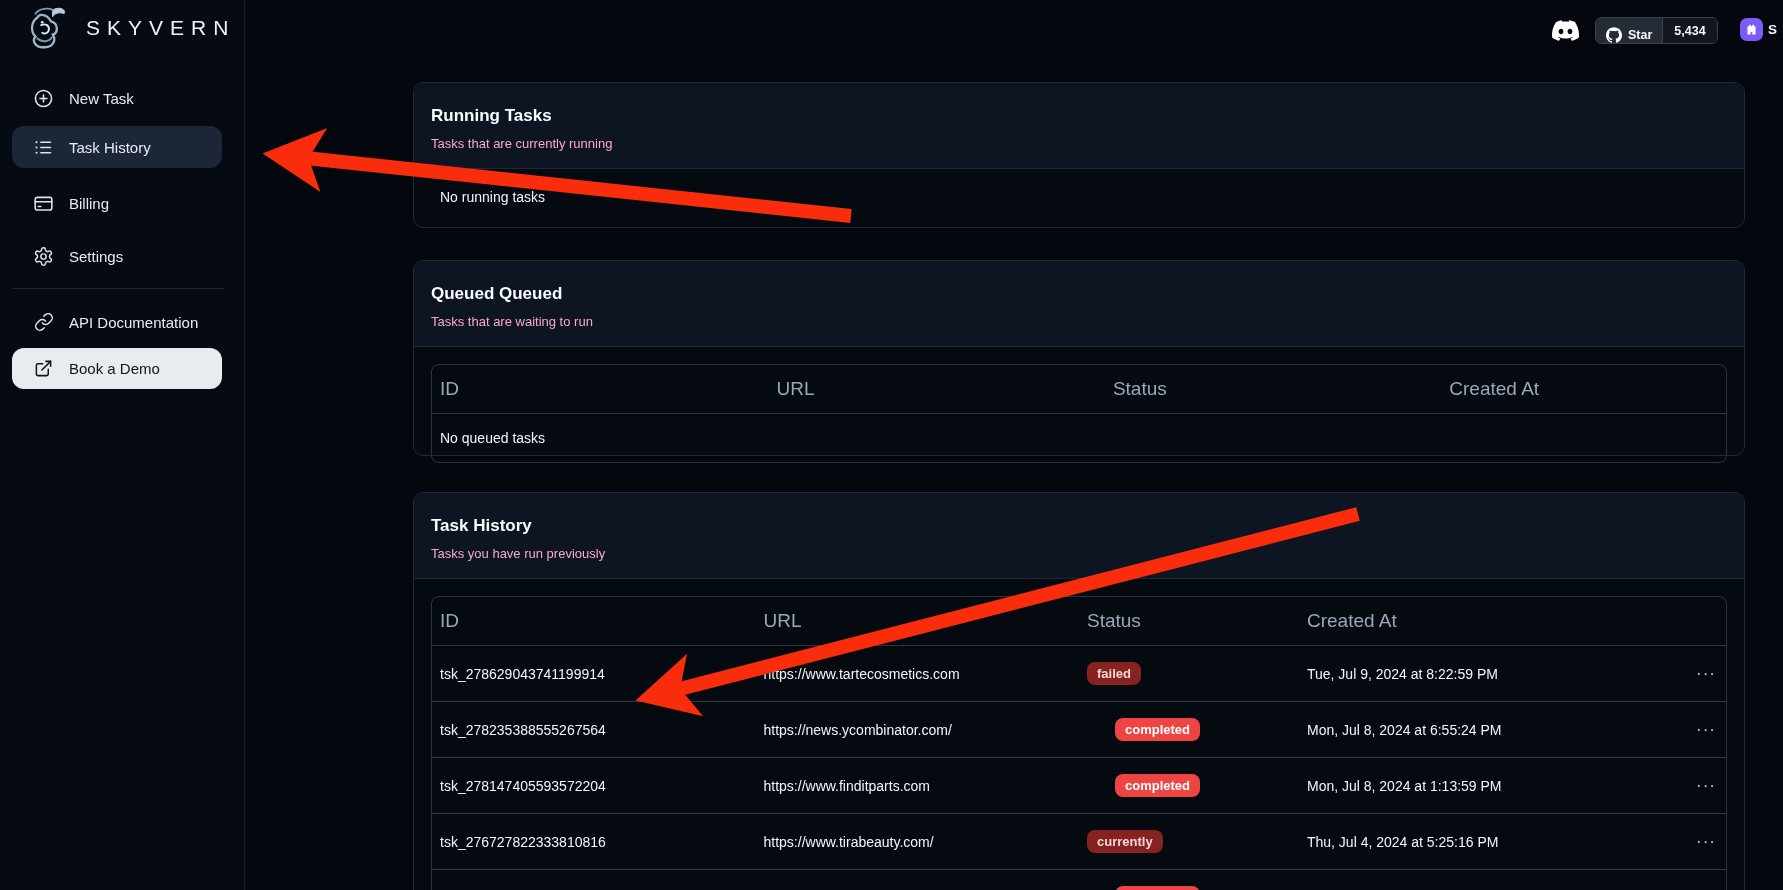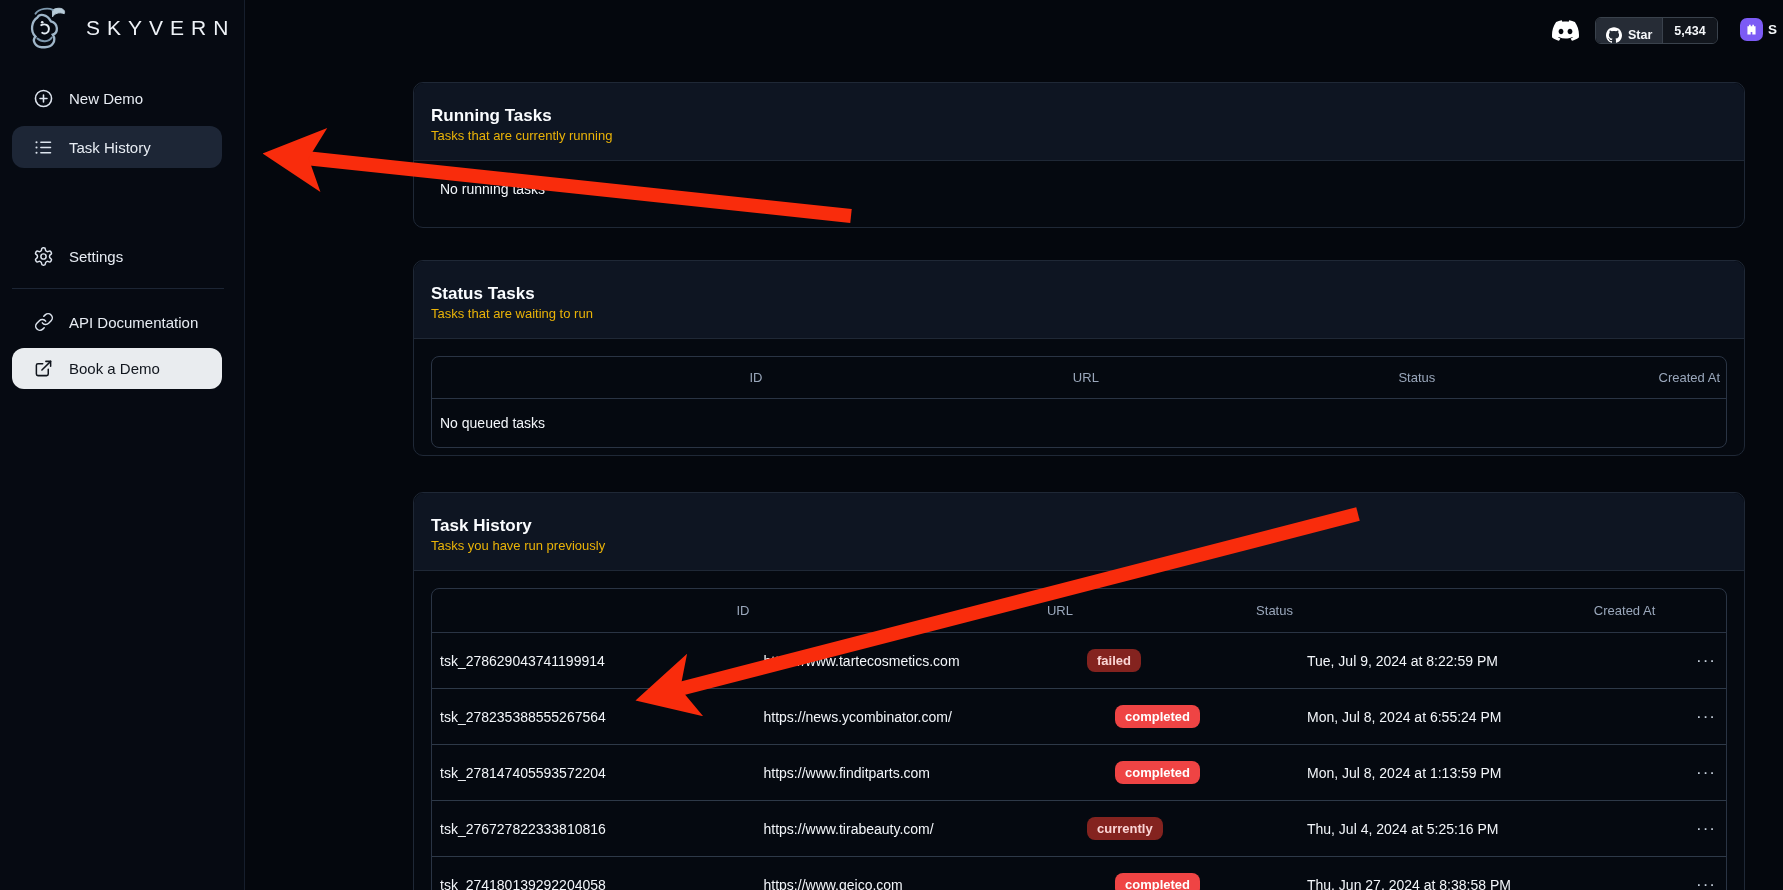--- a/index.html
+++ b/index.html
@@ -46,27 +46,27 @@
   
   .card {
     position:absolute; left:413px; width:1332px;
     background:#050910; border:1px solid #1f2836; border-radius:10px;
   }
   .card-header {
     background:#0e1522; border-bottom:1px solid #1f2836;
     border-radius:10px 10px 0 0; padding:23px 17px 17px 17px;
   }
   .card-title { font-size:17px; font-weight:700; color:#fafcff; }
-  .card-sub { margin-top:2px; font-size:13px; color:#eab308; }
+  .card-sub { margin-top:10px; font-size:13px; color:#f9a8d4; }
   .card-body { padding:17px; }
   .empty-note { font-size:14px; color:#f1f5f9; padding:3px 0 3px 9px; }
   table { border-collapse:separate; border-spacing:0; width:100%; table-layout:fixed; }
   .inner-table { border:1px solid #2a3444; border-radius:8px; }
   th {
-    text-align:right; font-weight:400; font-size:13px; color:#9aa7bb;
+    text-align:left; font-weight:400; font-size:19px; color:#9aa7bb;
     padding:13px 6px 13px 8px; border-bottom:1px solid #2a3444; white-space:nowrap;
   }
   td {
     font-size:14px; color:#f3f6fa; padding:16px 6px 16px 8px;
     border-bottom:1px solid #2a3444; white-space:nowrap; overflow:hidden;
   }
   tr:last-child td { border-bottom:none; }
   .hist-table td { border-bottom:1px solid #2e3948; }
   .badge {
     display:inline-block; font-size:13px; font-weight:700;
@@ -97,33 +97,43 @@
     <span class="logo-text">SKYVERN</span>
   </div>
 
   <div class="nav-item" style="top:78px;">
     <span class="nicon">
       <svg width="21" height="21" viewBox="0 0 24 24" fill="none" stroke-width="1.8" stroke-linecap="round">
           <circle cx="12" cy="12" r="9.2"></circle>
           <path d="M12 8v8M8 12h8"></path>
         </svg>
     </span>
-    <span>New Demo</span>
+    <span>New Task</span>
   </div>
 
   <div class="nav-item nav-active" style="top:126px; height:42px;">
     <span class="nicon">
       <svg width="21" height="21" viewBox="0 0 24 24" fill="none" stroke-width="1.8" stroke-linecap="round">
           <path d="M9 6h11M9 12h11M9 18h11"></path>
           <path d="M4 6h.01M4 12h.01M4 18h.01" stroke-width="2.4"></path>
         </svg>
     </span>
     <span>Task History</span>
   </div>
 
+  <div class="nav-item" style="top:183px;">
+    <span class="nicon">
+      <svg width="21" height="21" viewBox="0 0 24 24" fill="none" stroke-width="1.8" stroke-linecap="round">
+          <rect x="2.5" y="5" width="19" height="14.5" rx="2.5"></rect>
+          <path d="M2.5 10h19"></path>
+          <path d="M6 15.5h3"></path>
+        </svg>
+    </span>
+    <span>Billing</span>
+  </div>
 
   <div class="nav-item" style="top:236px;">
     <span class="nicon">
       <svg width="21" height="21" viewBox="0 0 24 24" fill="none" stroke-width="1.7" stroke-linecap="round" stroke-linejoin="round">
           <path d="M12.22 2h-.44a2 2 0 0 0-2 2v.18a2 2 0 0 1-1 1.73l-.43.25a2 2 0 0 1-2 0l-.15-.08a2 2 0 0 0-2.73.73l-.22.38a2 2 0 0 0 .73 2.73l.15.1a2 2 0 0 1 1 1.72v.51a2 2 0 0 1-1 1.74l-.15.09a2 2 0 0 0-.73 2.73l.22.38a2 2 0 0 0 2.73.73l.15-.08a2 2 0 0 1 2 0l.43.25a2 2 0 0 1 1 1.73V20a2 2 0 0 0 2 2h.44a2 2 0 0 0 2-2v-.18a2 2 0 0 1 1-1.73l.43-.25a2 2 0 0 1 2 0l.15.08a2 2 0 0 0 2.73-.73l.22-.39a2 2 0 0 0-.73-2.73l-.15-.08a2 2 0 0 1-1-1.74v-.5a2 2 0 0 1 1-1.74l.15-.09a2 2 0 0 0 .73-2.73l-.22-.38a2 2 0 0 0-2.73-.73l-.15.08a2 2 0 0 1-2 0l-.43-.25a2 2 0 0 1-1-1.73V4a2 2 0 0 0-2-2z"></path>
           <circle cx="12" cy="12" r="3"></circle>
         </svg>
     </span>
     <span>Settings</span>
   </div>
@@ -182,21 +192,21 @@
     <div class="card-title">Running Tasks</div>
     <div class="card-sub">Tasks that are currently running</div>
   </div>
   <div class="card-body">
     <div class="empty-note">No running tasks</div>
   </div>
 </div>
 
 <div class="card" style="top:260px; height:196px;">
   <div class="card-header">
-    <div class="card-title">Status Tasks</div>
+    <div class="card-title">Queued Queued</div>
     <div class="card-sub">Tasks that are waiting to run</div>
   </div>
   <div class="card-body">
     <table class="inner-table">
       <colgroup>
           <col style="width:26%">
           <col style="width:26%">
           <col style="width:26%">
           <col style="width:22%">
         </colgroup>

